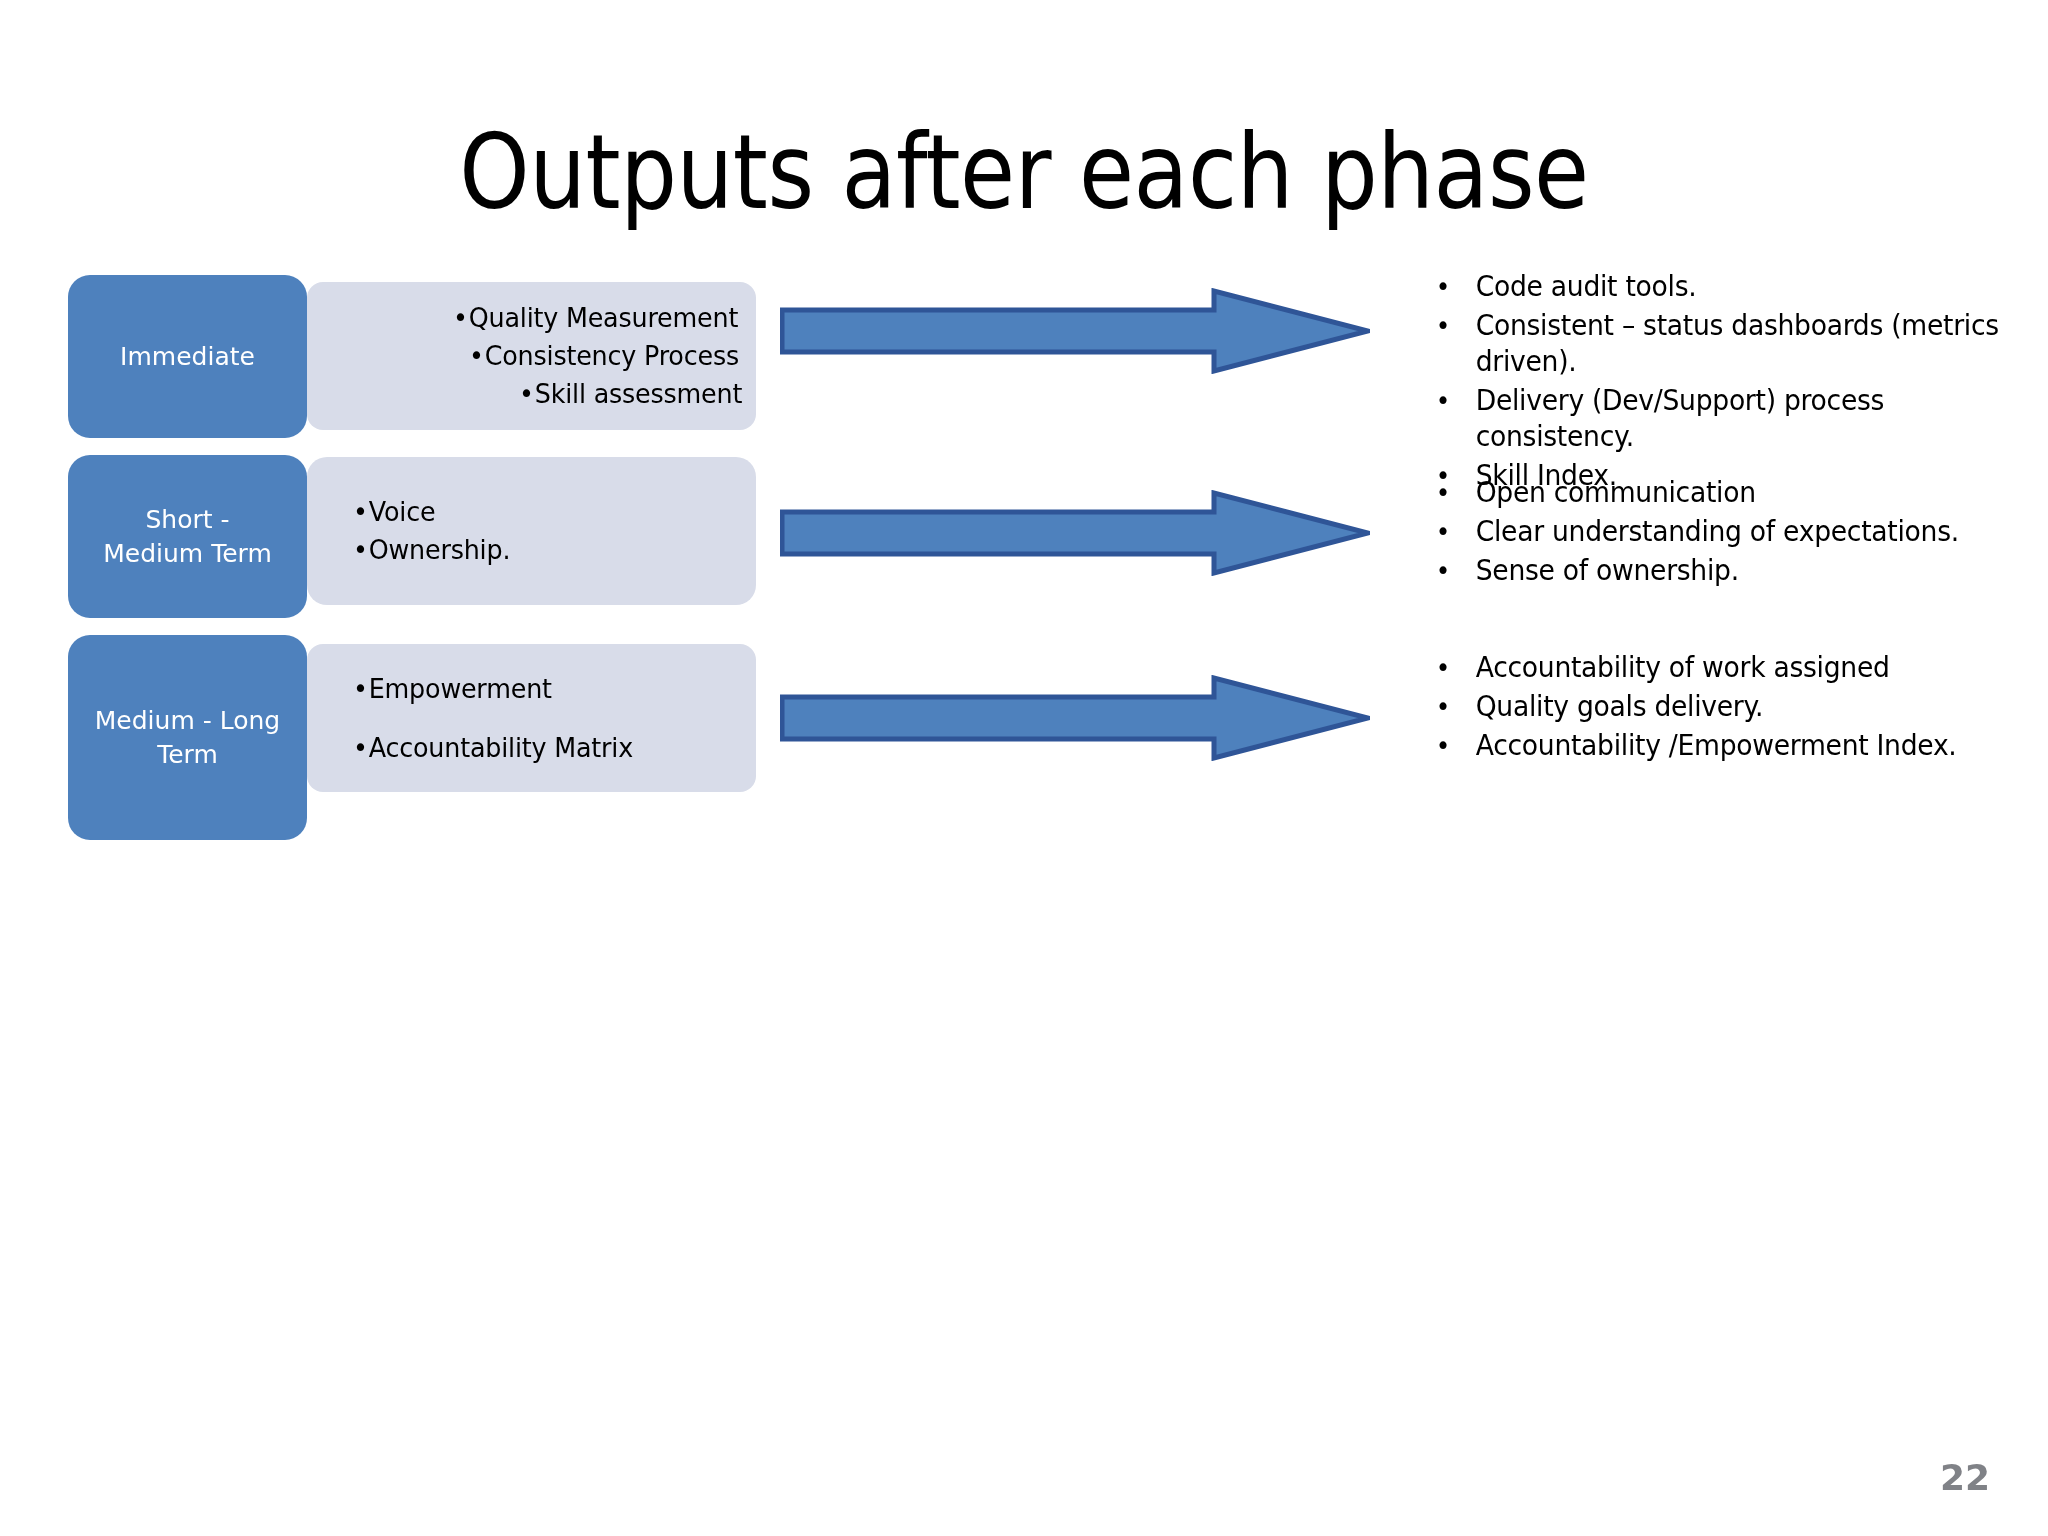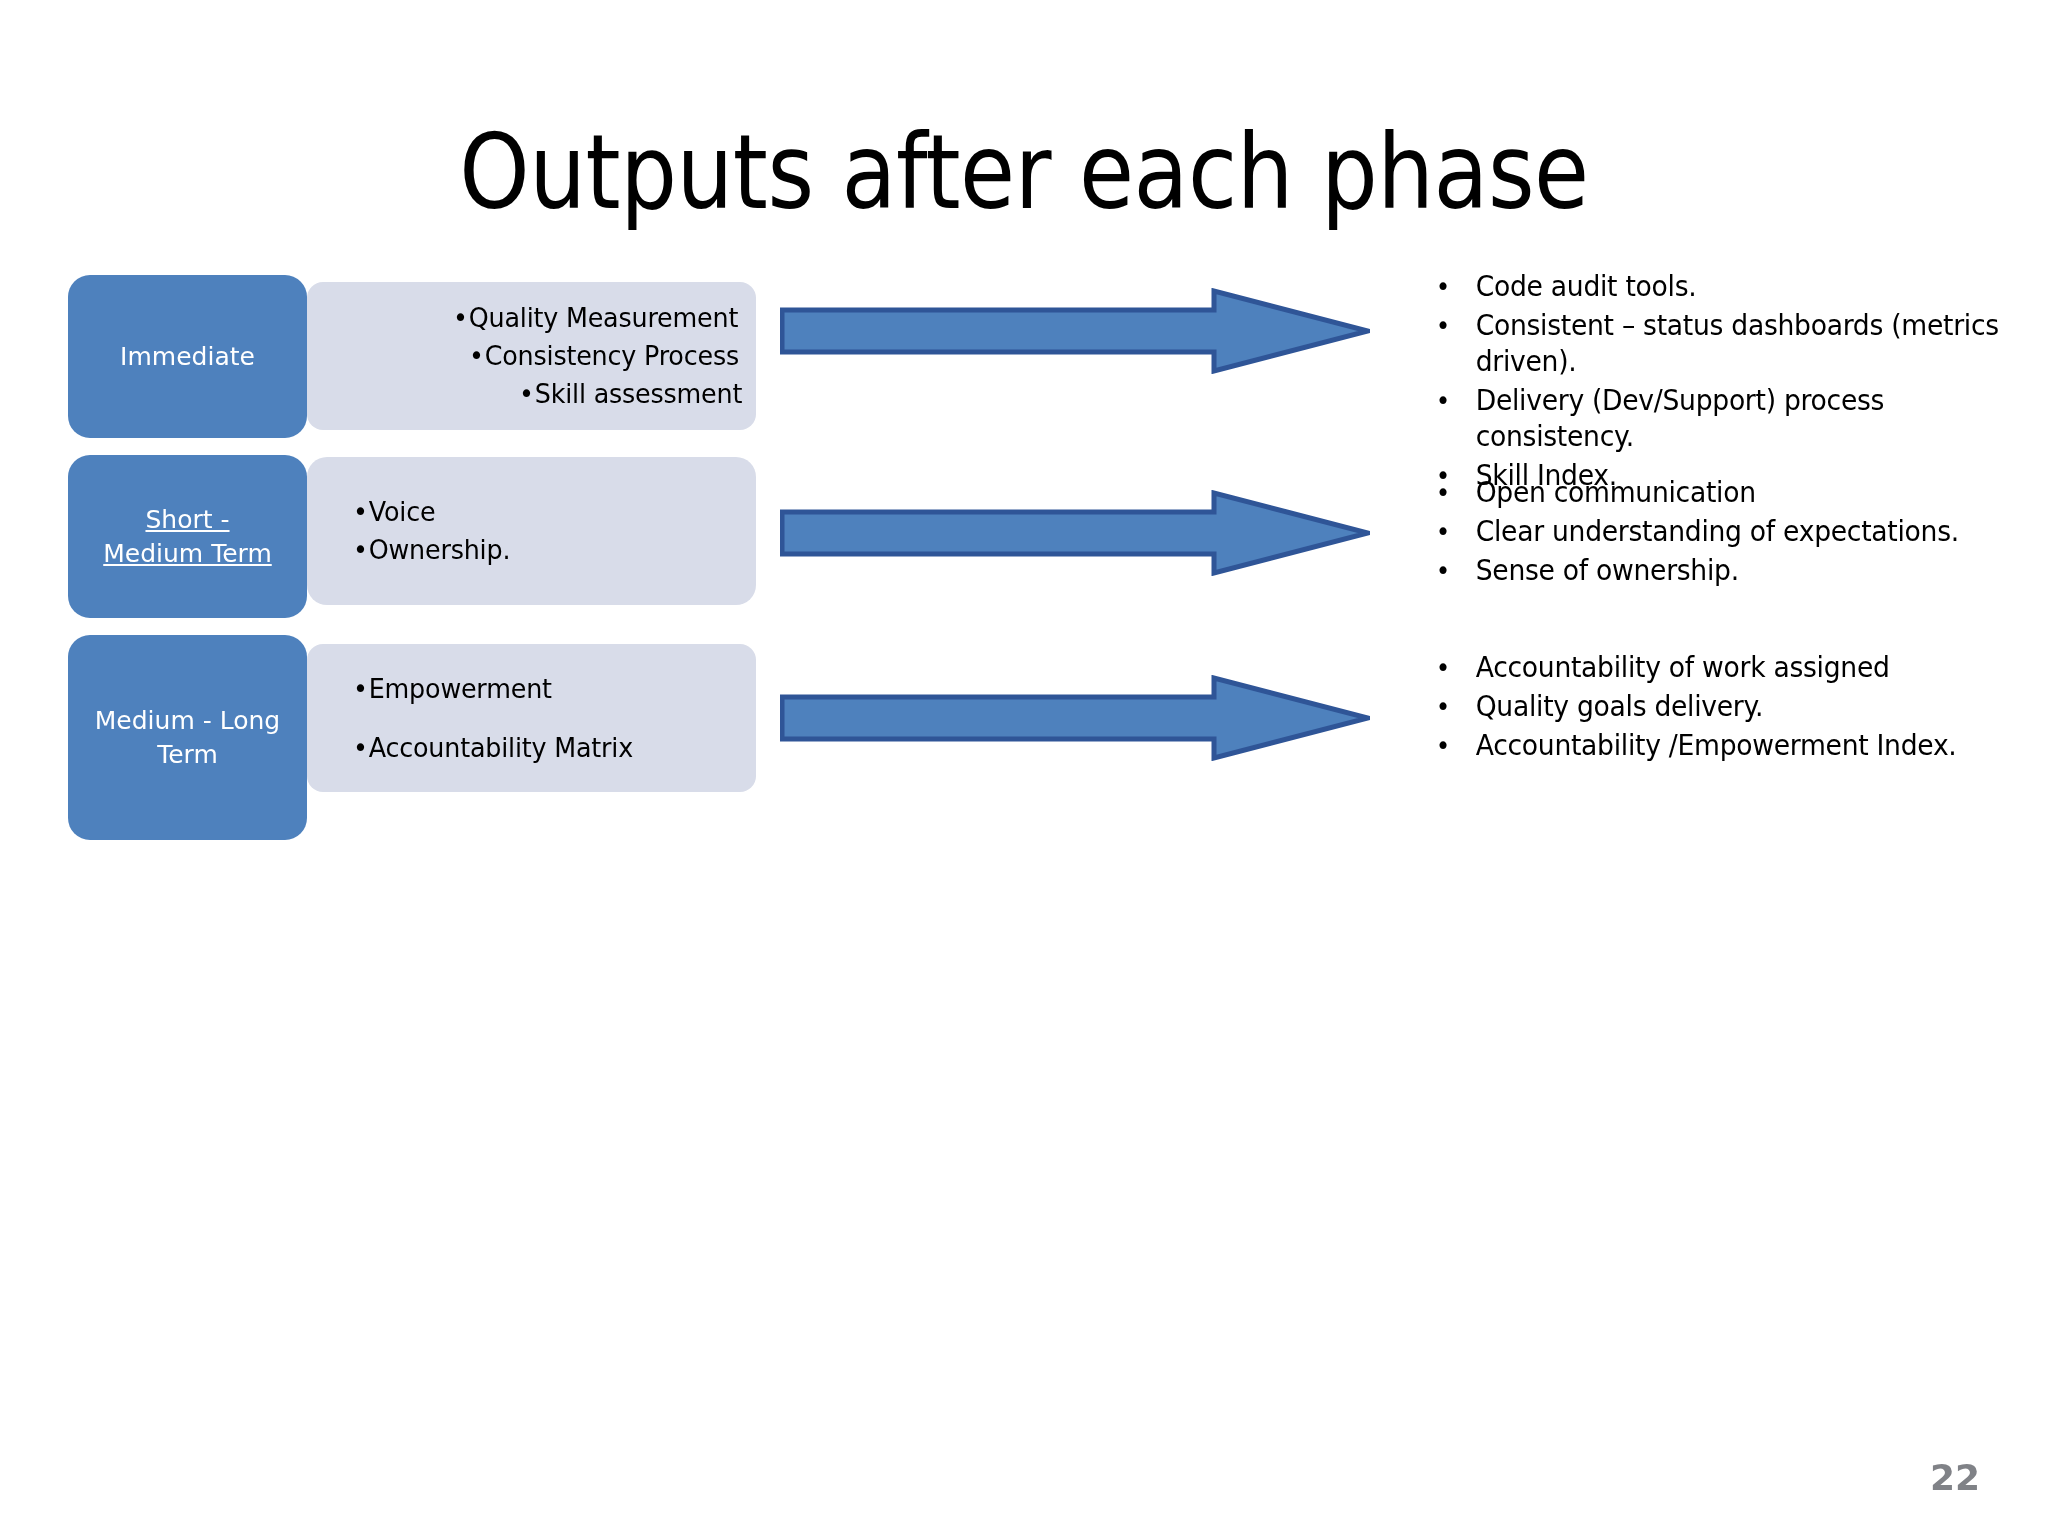--- a/index.html
+++ b/index.html
@@ -58,21 +58,21 @@
     color: #ffffff;
     font-family: "DejaVu Sans", sans-serif;
     font-size: 25px;
     line-height: 34px;
     font-weight: 400;
     box-sizing: border-box;
     padding: 4px 24px;
     z-index: 2;
   }
   .row-1 .phase-box { top: 0px;  height: 163px; }
-  .row-2 .phase-box { top: 0px;  height: 163px; text-decoration: underline; }
+  .row-2 .phase-box { top: 0px;  height: 163px; }
   .row-3 .phase-box { top: 0px;  height: 205px; }
 
   
   .outputs-box {
     position: absolute;
     left: 307px;
     width: 449px;
     background: #D8DCE9;
     border-radius: 16px;
     box-sizing: border-box;
@@ -146,21 +146,21 @@
     position: absolute;
     left: 4px;
     top: 0;
     font-size: 26px;
     line-height: 36px;
   }
 
   
   .page-number {
     position: absolute;
-    right: 68px;
+    right: 58px;
     bottom: 38px;
     font-family: "DejaVu Sans", sans-serif;
     font-size: 36px;
     font-weight: 700;
     color: #808287;
   }
 </style>
 </head>
 <body>
 

